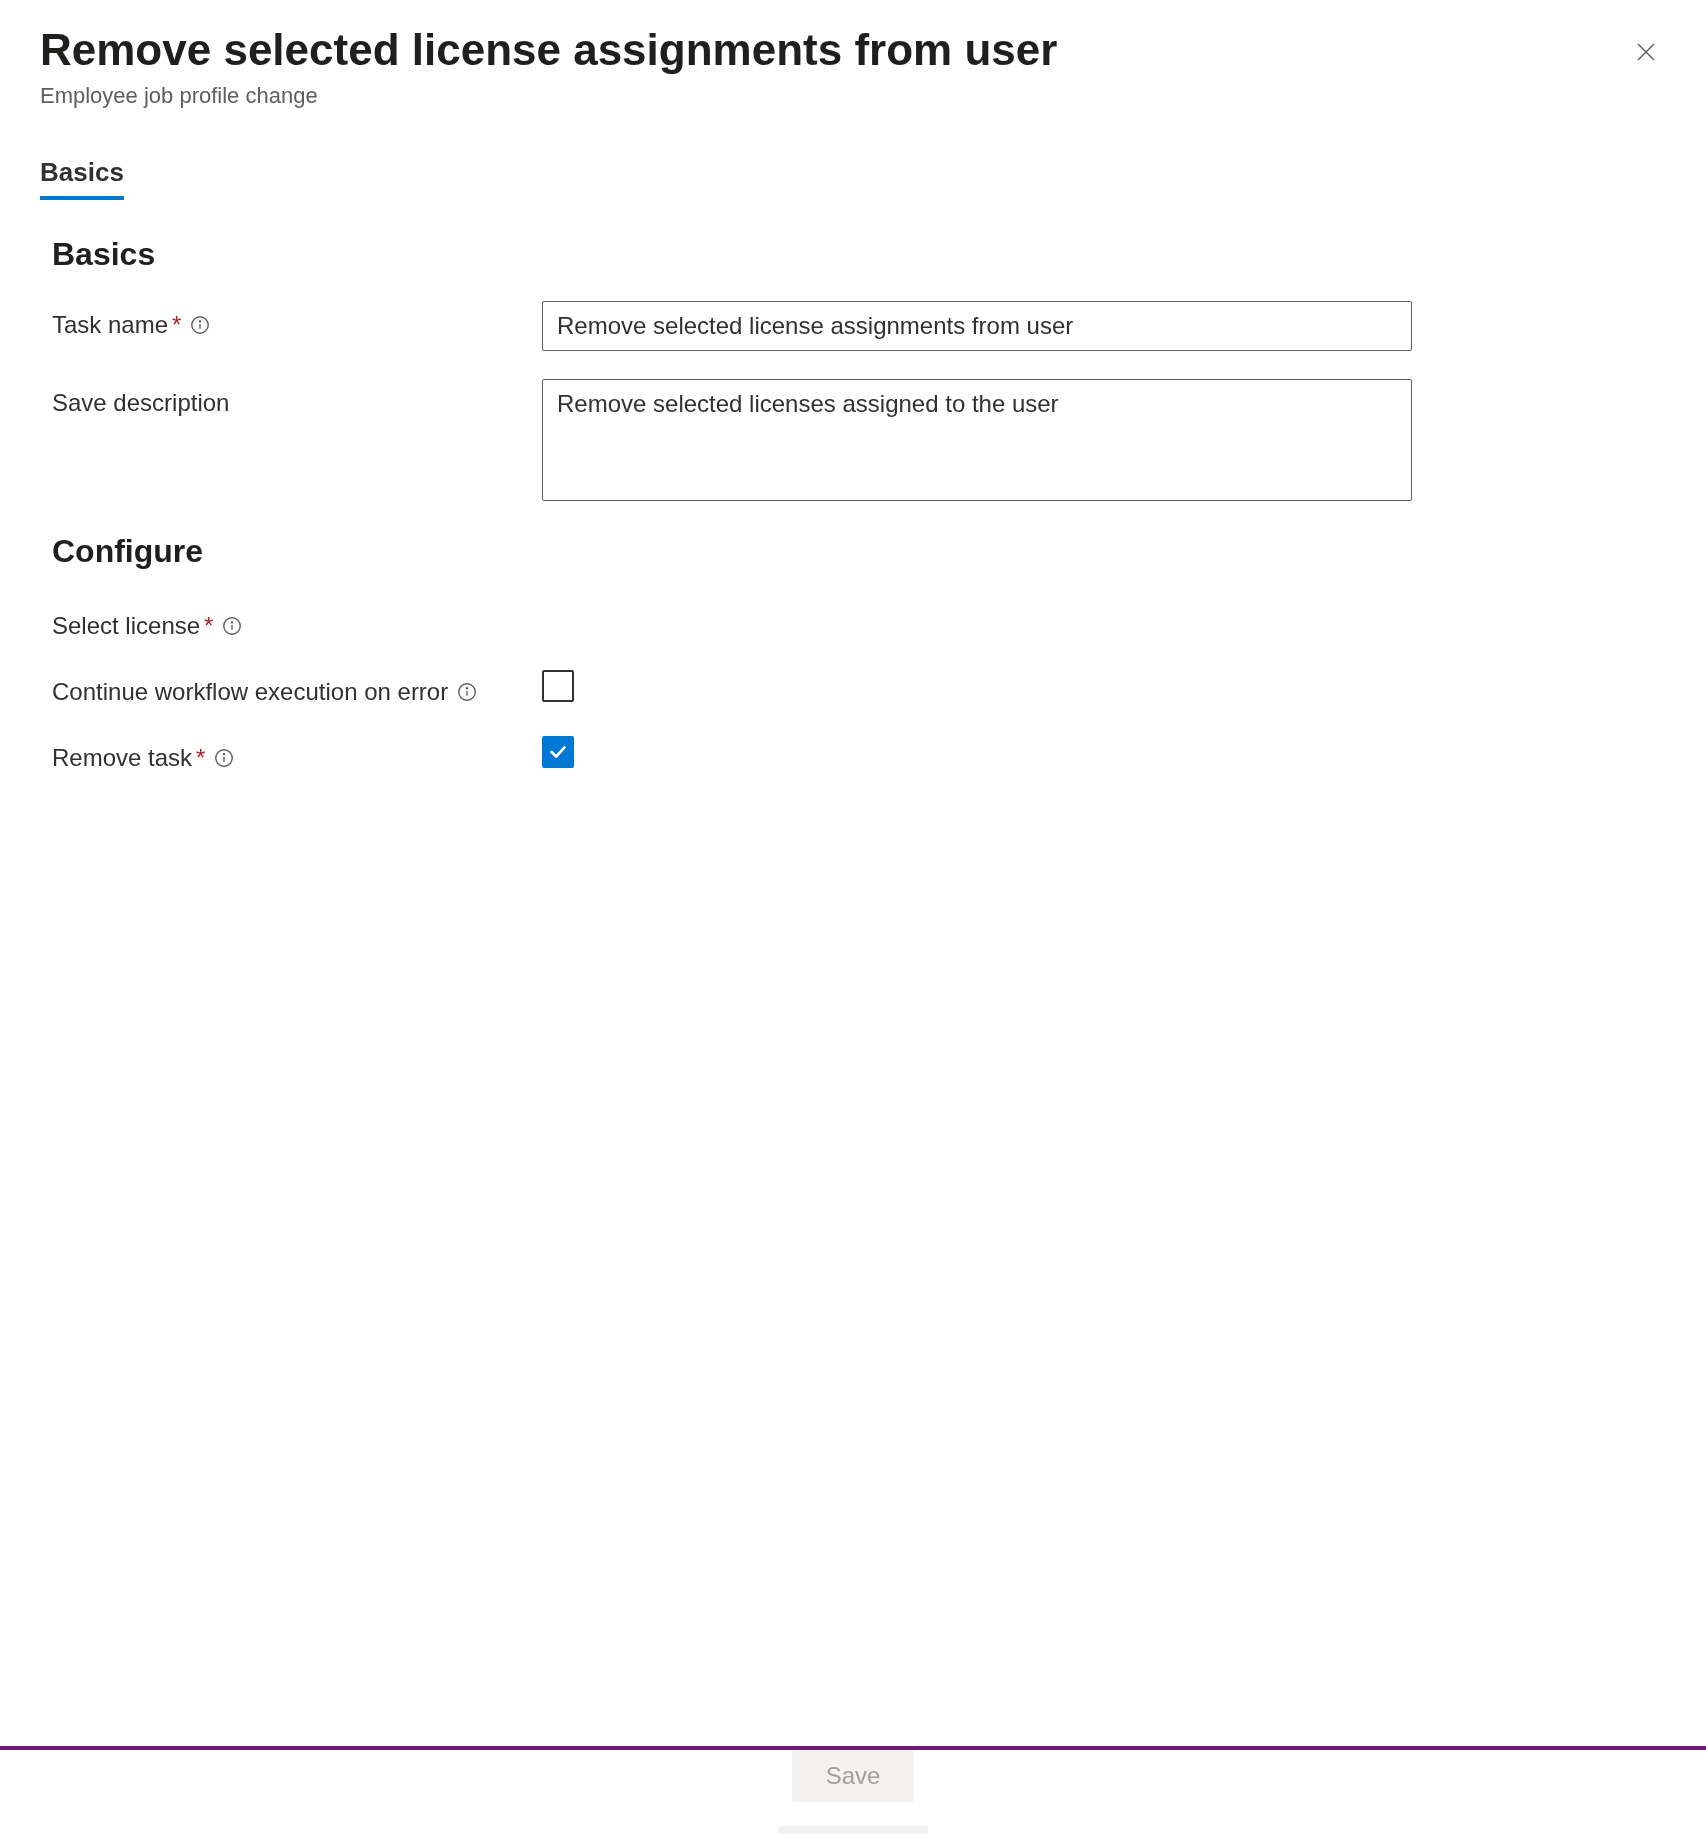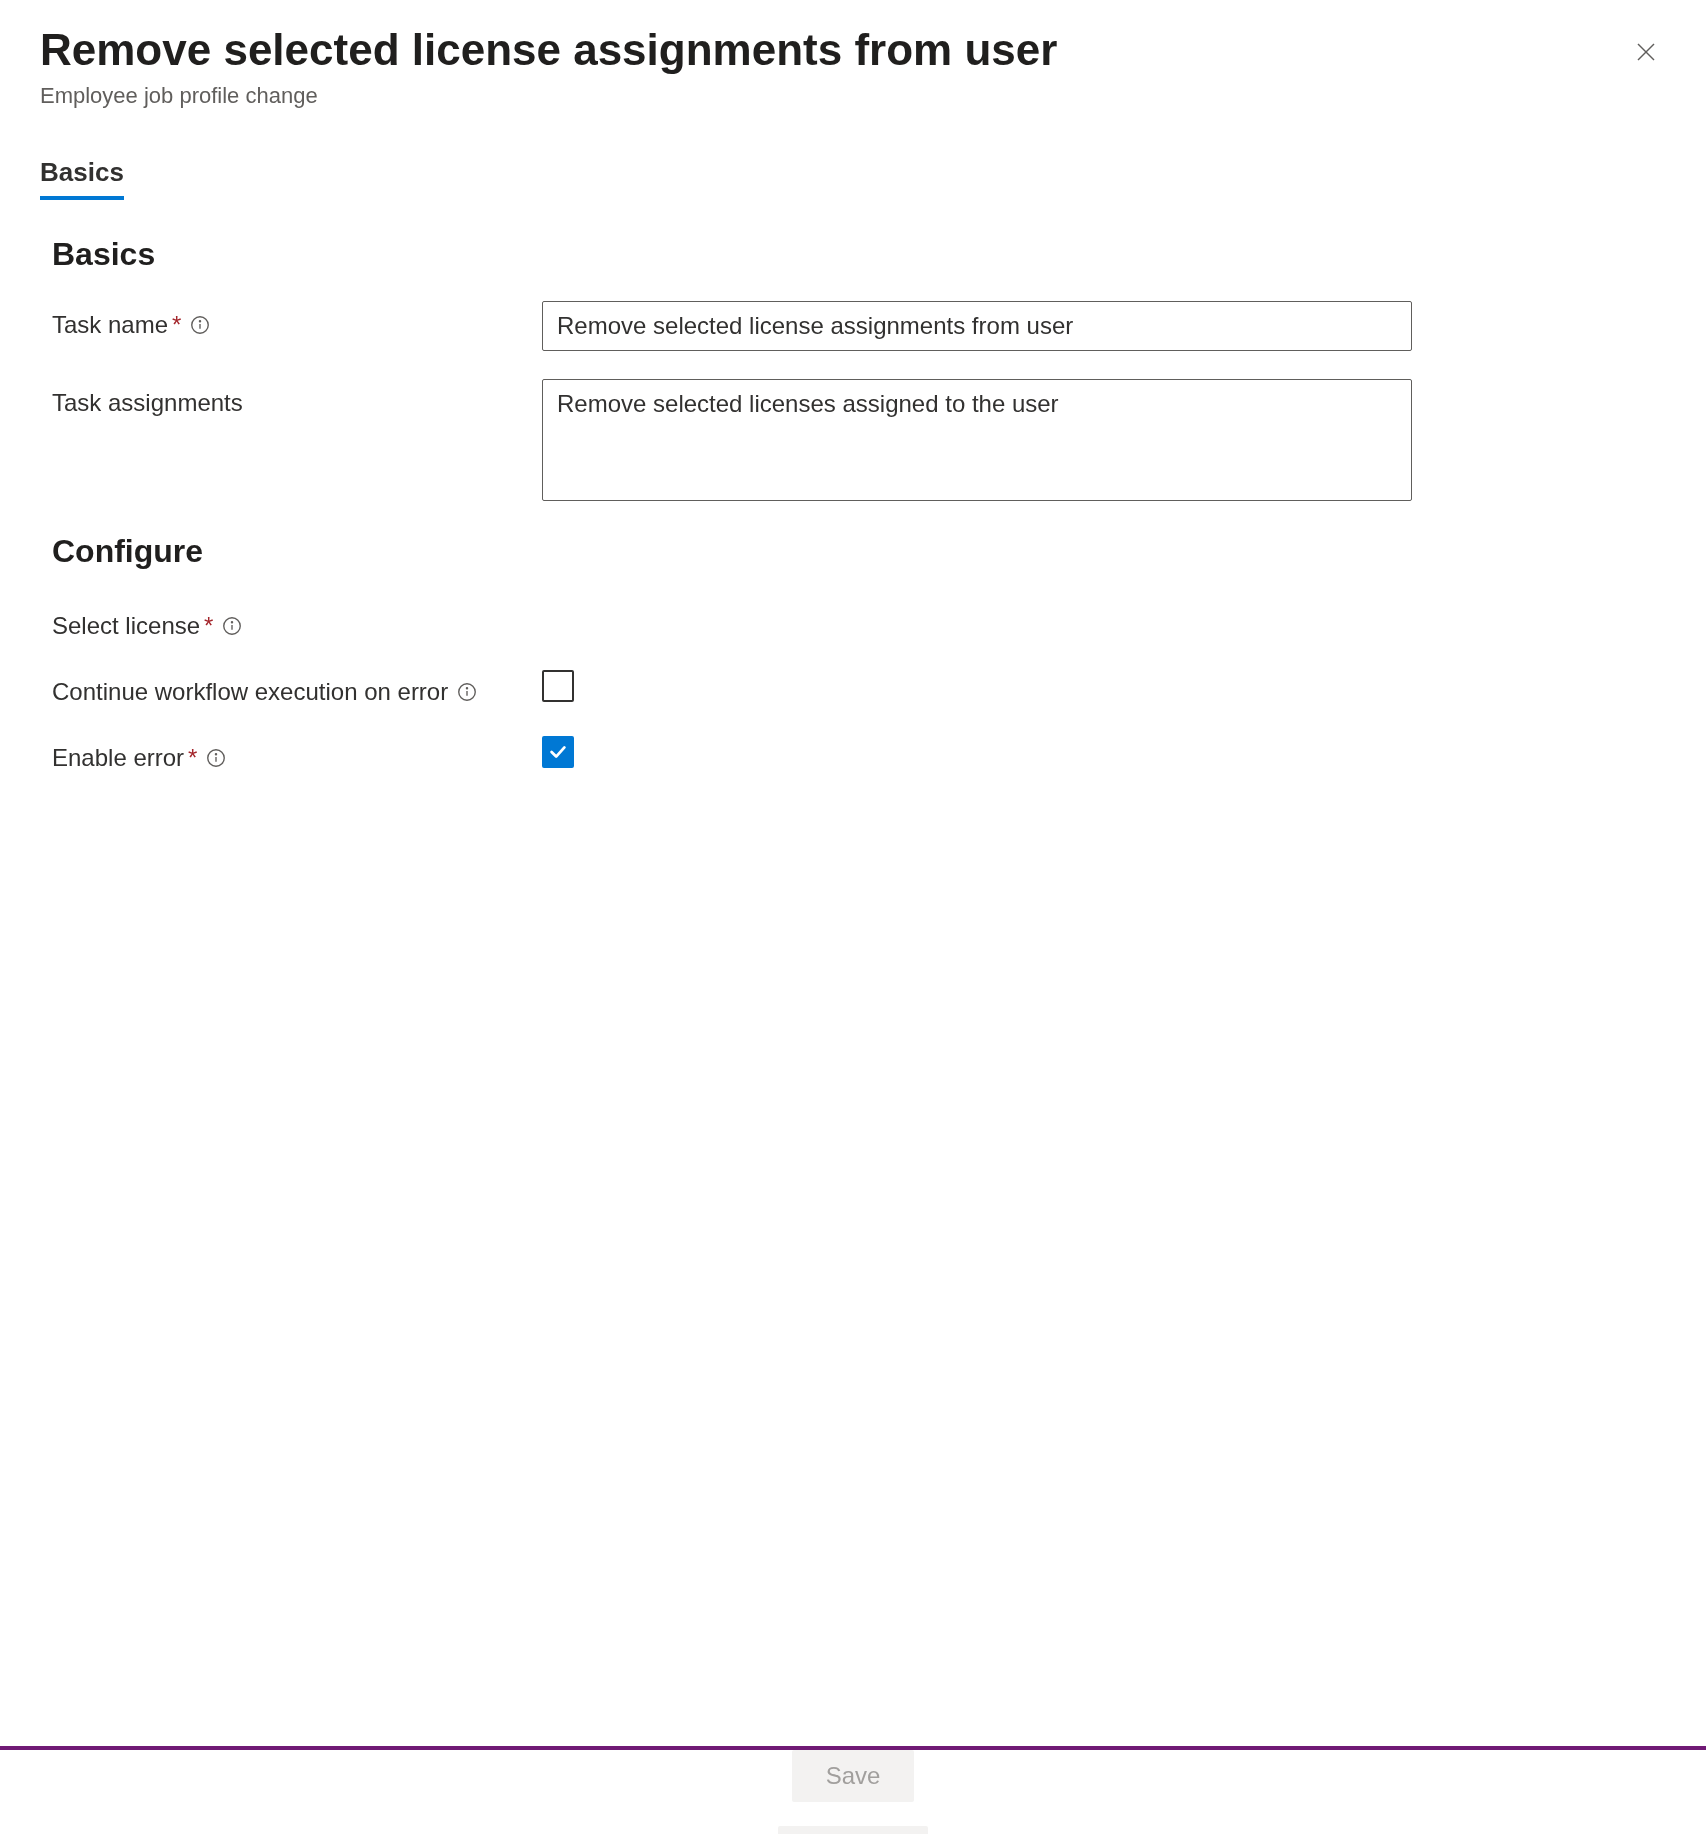--- a/index.html
+++ b/index.html
@@ -204,21 +204,21 @@
           </svg>
         </span>
       </div>
       <div class="form-control-col">
         <input class="text-input" type="text" value="Remove selected license assignments from user" style="">
       </div>
     </div>
 
     <div class="form-row">
       <div class="form-label-col">
-        <span>Task assignments</span>
+        <span>Save description</span>
       </div>
       <div class="form-control-col">
         <textarea class="text-area" style="">Remove selected licenses assigned to the user</textarea>
       </div>
     </div>
 
     <h2 class="section-title configure">Configure</h2>
 
     <div class="form-row">
       <div class="form-label-col">
@@ -245,21 +245,21 @@
           </svg>
         </span>
       </div>
       <div class="form-control-col">
         <div class="checkbox"></div>
       </div>
     </div>
 
     <div class="form-row">
       <div class="form-label-col">
-        <span>Enable error</span>
+        <span>Remove task</span>
         <span class="required">*</span>
         <span class="info-icon">
           <svg viewBox="0 0 24 24" fill="none" stroke="currentColor" stroke-width="1.5">
             <circle cx="12" cy="12" r="9"></circle>
               <line x1="12" y1="11" x2="12" y2="16"></line>
               <circle cx="12" cy="8" r="0.6" fill="currentColor"></circle>
           </svg>
         </span>
       </div>
       <div class="form-control-col">

